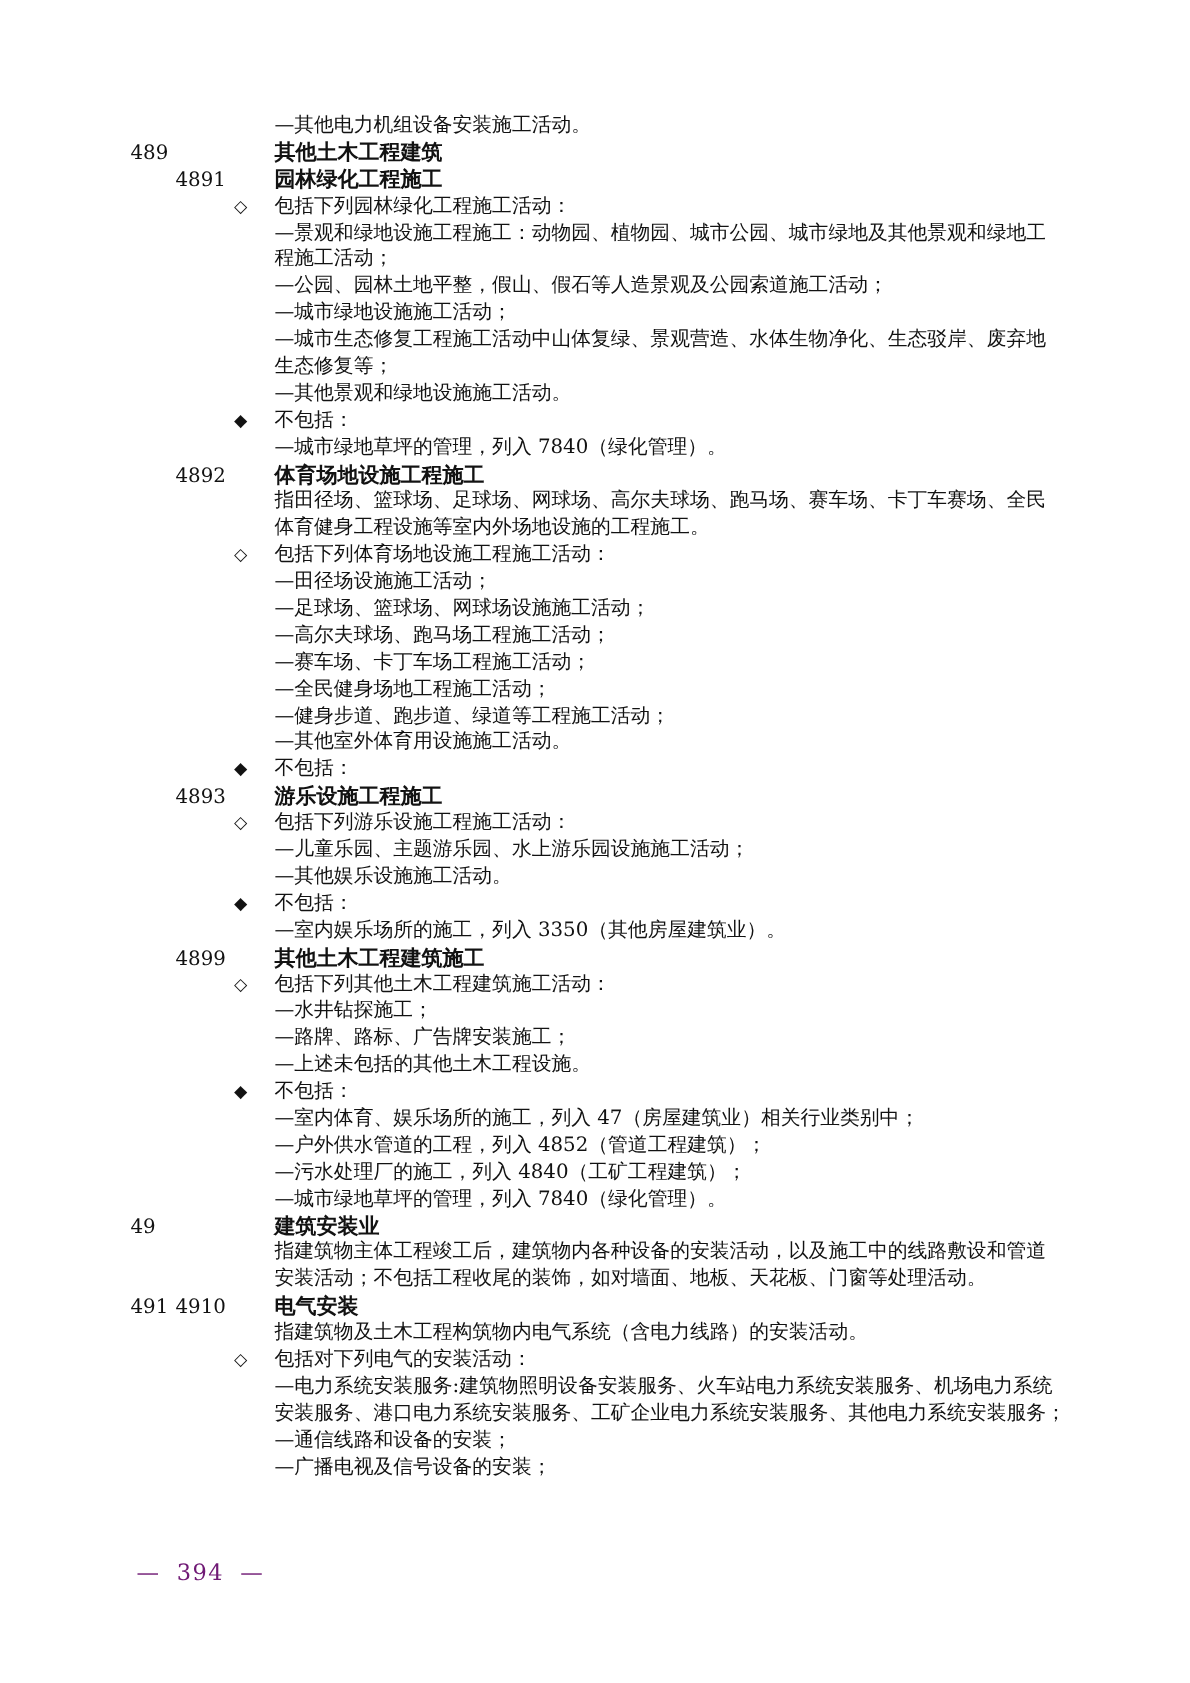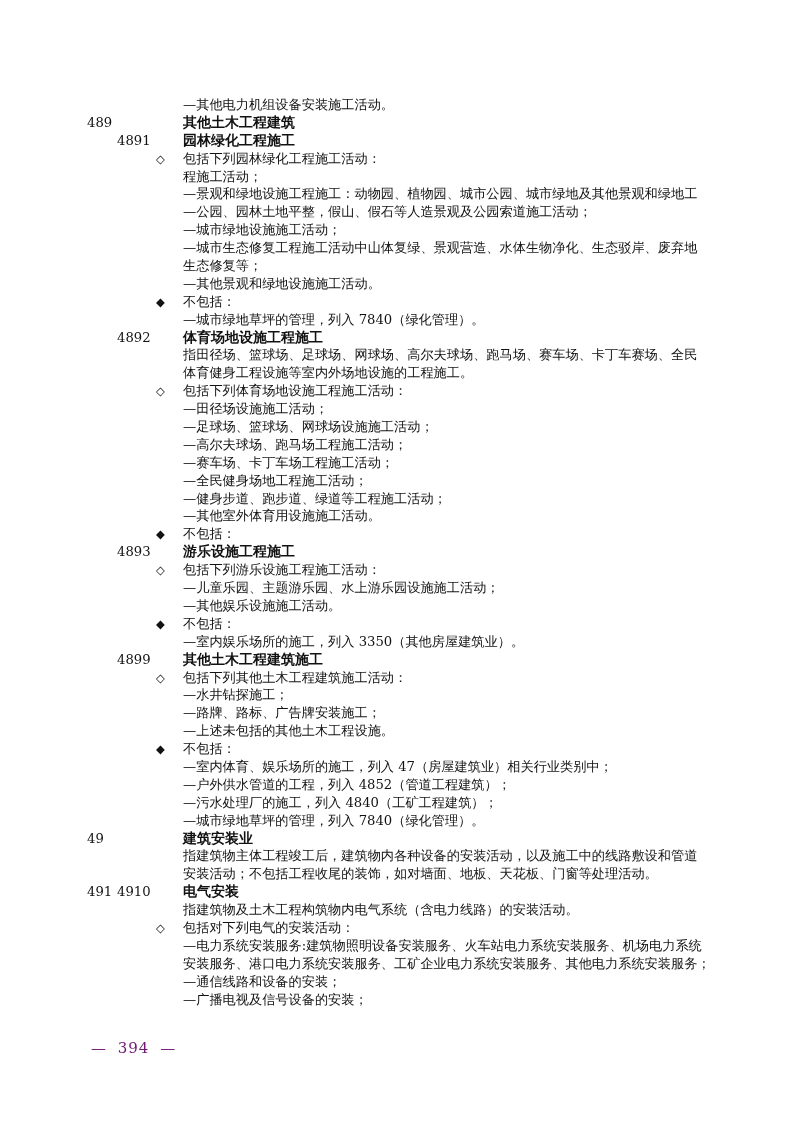--- a/index.html
+++ b/index.html
@@ -12,21 +12,21 @@
     width: 793px;
     height: 1122px;
     background: #ffffff;
     color: #121212;
     font-family: "DejaVu Serif", "Liberation Serif", serif;
     overflow: hidden;
   }
   .content {
     position: absolute;
     left: 0;
-    top: 96px;
+    top: 75px;
     width: 793px;
   }
   .row {
     display: flex;
     align-items: baseline;
     height: 17.9px;
     line-height: 17.9px;
     font-size: 13.2px;
     padding-left: 87px;
     white-space: nowrap;
@@ -94,27 +94,27 @@
       <div class="row">
         <span class="c1"></span>
         <span class="c2"></span>
         <span class="mk">◇</span>
         <span class="tx">包括下列园林绿化工程施工活动：</span>
       </div>
       <div class="row">
         <span class="c1"></span>
         <span class="c2"></span>
         <span class="mk"></span>
+        <span class="tx">—景观和绿地设施工程施工：动物园、植物园、城市公园、城市绿地及其他景观和绿地工</span>
+      </div>
+      <div class="row">
+        <span class="c1"></span>
+        <span class="c2"></span>
+        <span class="mk"></span>
         <span class="tx">程施工活动；</span>
-      </div>
-      <div class="row">
-        <span class="c1"></span>
-        <span class="c2"></span>
-        <span class="mk"></span>
-        <span class="tx">—景观和绿地设施工程施工：动物园、植物园、城市公园、城市绿地及其他景观和绿地工</span>
       </div>
       <div class="row">
         <span class="c1"></span>
         <span class="c2"></span>
         <span class="mk"></span>
         <span class="tx">—公园、园林土地平整，假山、假石等人造景观及公园索道施工活动；</span>
       </div>
       <div class="row">
         <span class="c1"></span>
         <span class="c2"></span>

